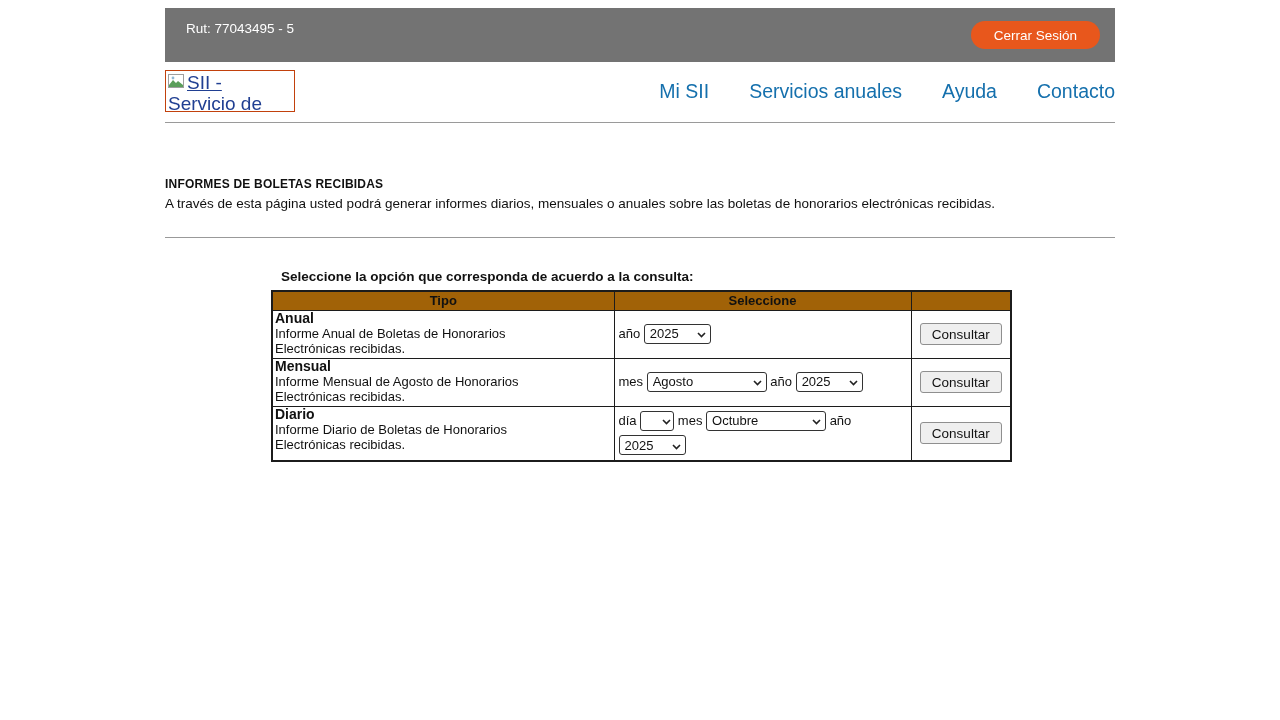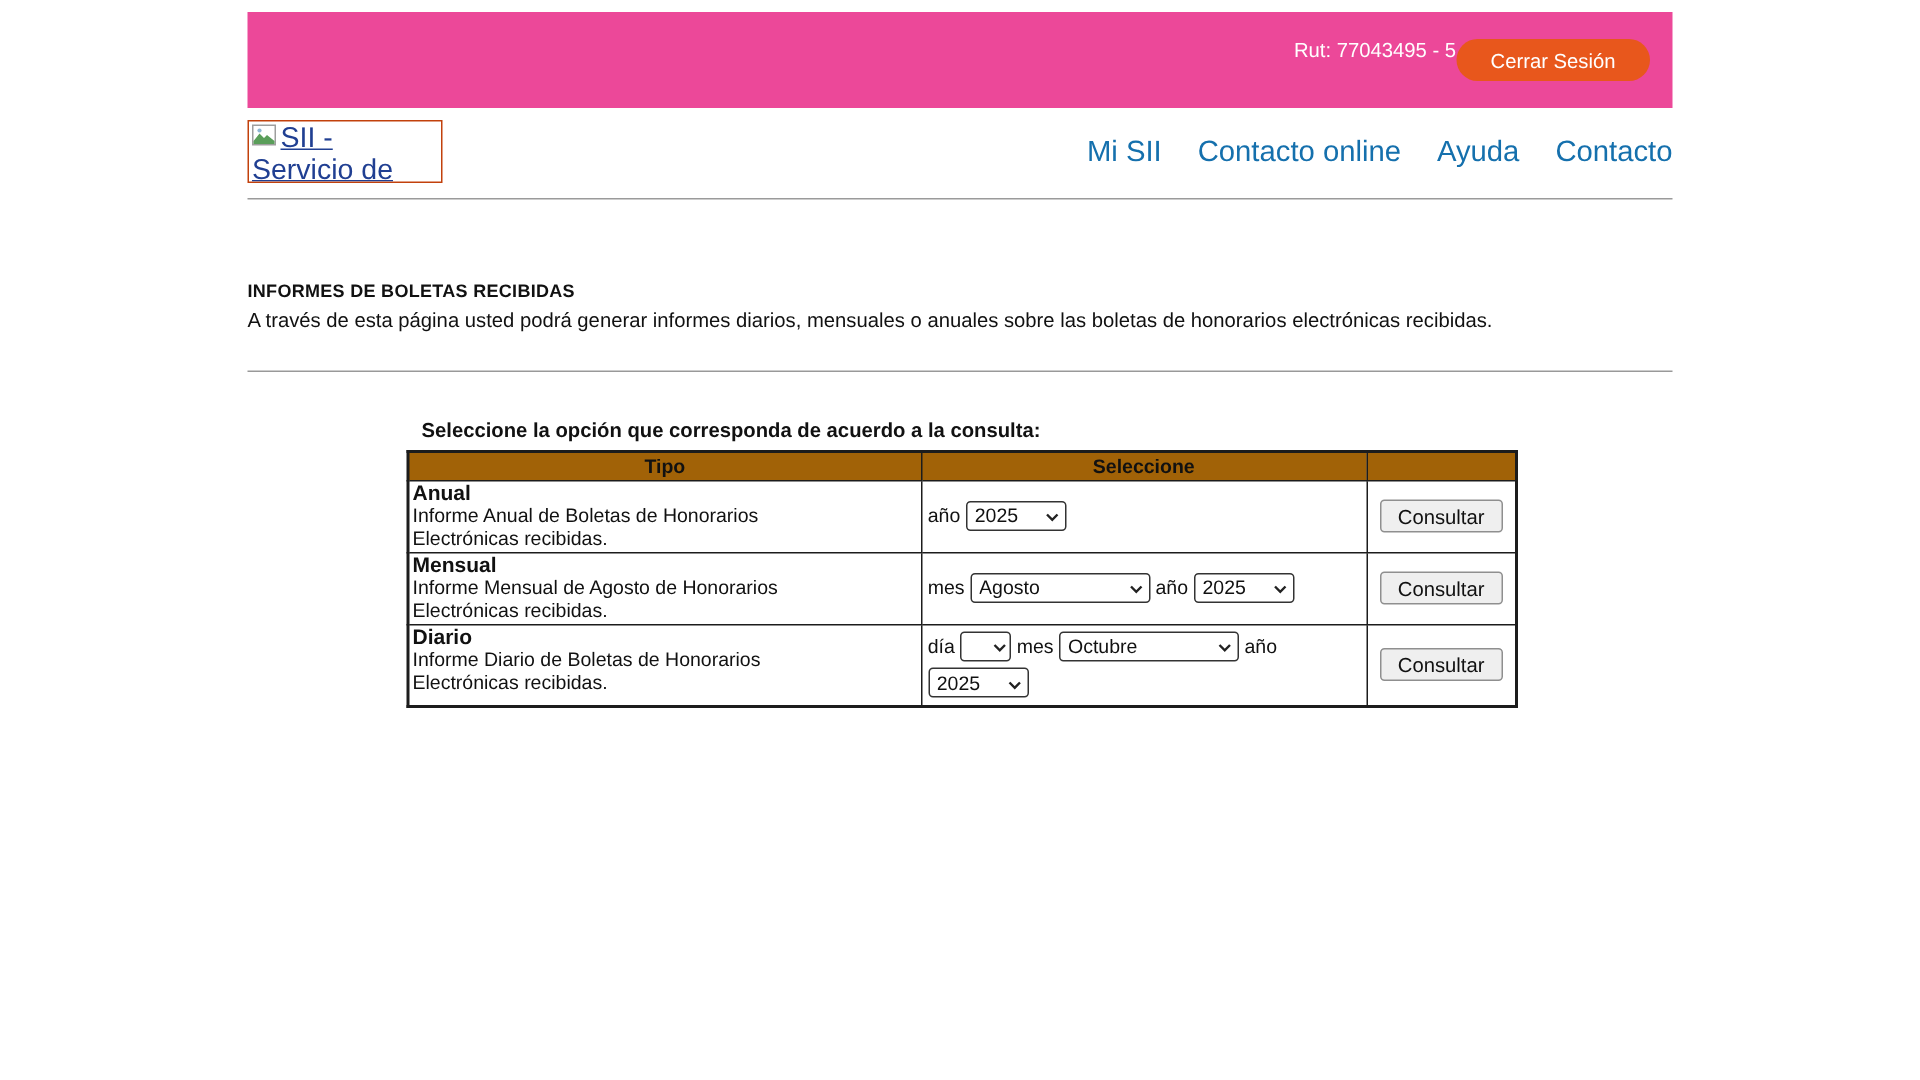--- a/index.html
+++ b/index.html
@@ -2,22 +2,22 @@
 <html><head>
 <meta charset="utf-8">
 <style>
   * { margin: 0; padding: 0; box-sizing: border-box; }
   html, body { background: #ffffff; font-family: "Liberation Sans", sans-serif; }
   body { width: 1280px; height: 720px; overflow: hidden; }
   .page { width: 950px; margin: 0 auto; }
 
   
   .topbar {
-    margin-top: 8px; height: 64px; background: #ec4899;
-    display: flex; align-items: center; justify-content: flex-end;
+    margin-top: 8px; height: 54px; background: #737373;
+    display: flex; align-items: center; justify-content: space-between;
     padding: 0 15px 0 21px;
   }
   .rut { color: #ffffff; font-size: 13.5px; position: relative; top: -7px; }
   .logout-btn {
     background: #e8571c; color: #ffffff; border: none; border-radius: 14px;
     height: 28px; padding: 0 23px; font-size: 13.5px;
     font-family: "Liberation Sans", sans-serif; cursor: pointer;
   }
 
   
@@ -29,21 +29,21 @@
     width: 130px; height: 42px; border: 1px solid #c2410c;
     overflow: hidden; padding: 1px 2px; cursor: pointer;
   }
   .logo-box .alt-text {
     color: #203f92; font-size: 19px; line-height: 21px;
     text-decoration: underline; word-break: break-word;
   }
   .logo-box svg { vertical-align: baseline; margin-right: 1px; }
   .nav { display: flex; }
   .nav a {
-    display: block; margin-left: 24px; font-size: 19.5px; color: #1570ad;
+    display: block; margin-left: 40px; font-size: 19.5px; color: #1570ad;
     text-decoration: none; cursor: pointer;
   }
 
   
   .page-title { margin-top: 54px; font-size: 12px; font-weight: bold; color: #111; letter-spacing: .2px; }
   .page-desc { margin-top: 5px; font-size: 13.5px; color: #111; }
   hr.sep { border: none; border-top: 1px solid #999; margin-top: 26px; }
 
   .consulta { margin-top: 31px; margin-left: 106px; }
   .consulta-label { font-size: 13.5px; font-weight: bold; color: #111; margin-left: 10px; margin-bottom: 6px; }
@@ -97,21 +97,21 @@
   <div class="siteheader">
     <div class="logo-box">
       <span class="alt-text"><svg width="18" height="16" viewBox="0 0 18 16">
             <rect x="0.5" y="1.5" width="15" height="13" fill="#ffffff" stroke="#9e9e9e"></rect>
             <path d="M1 12 L5 7 L8 10 L10 8 L15 12 L15 14 L1 14 Z" fill="#5a9e5a"></path>
             <circle cx="5" cy="5" r="1.4" fill="#8fb7d4"></circle>
           </svg><span>SII - Servicio de</span></span>
     </div>
     <nav class="nav">
       <a href="#">Mi SII</a>
-      <a href="#">Contacto online</a>
+      <a href="#">Servicios anuales</a>
       <a href="#">Ayuda</a>
       <a href="#">Contacto</a>
     </nav>
   </div>
 
   <h1 class="page-title">INFORMES DE BOLETAS RECIBIDAS</h1>
   <p class="page-desc">A través de esta página usted podrá generar informes diarios, mensuales o anuales sobre las boletas de honorarios electrónicas recibidas.</p>
   <hr class="sep">
 
   <div class="consulta">

